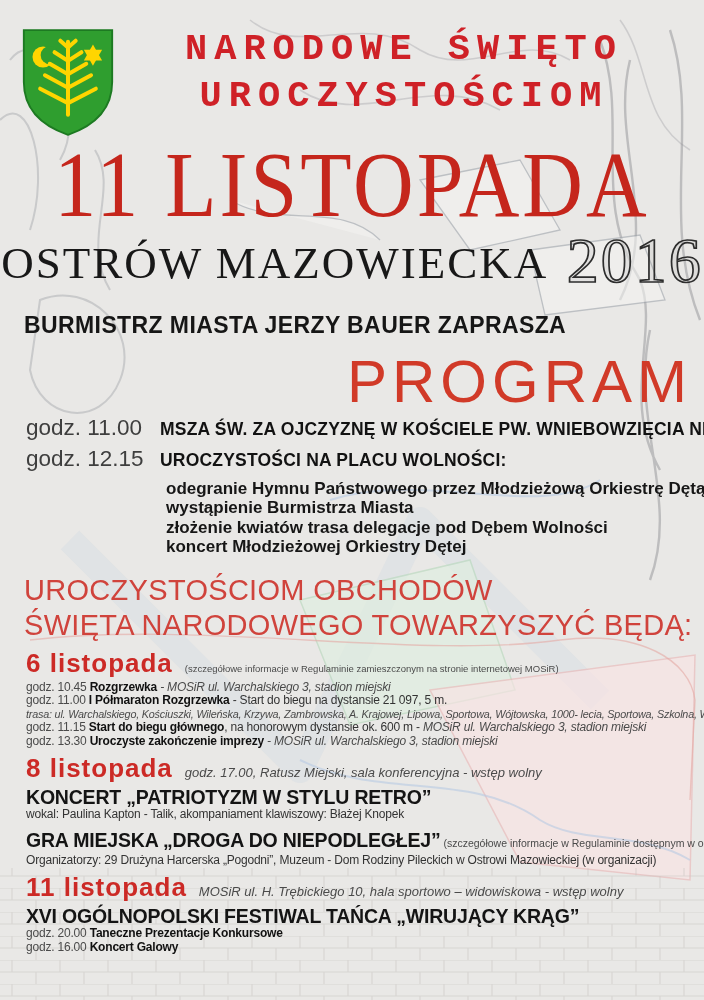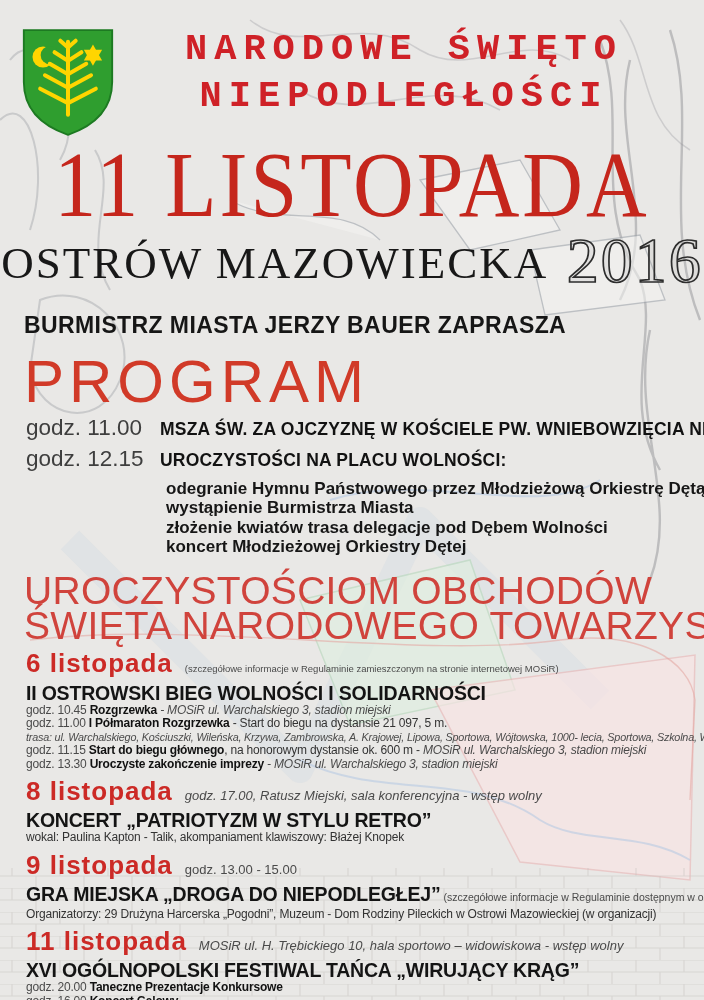--- a/index.html
+++ b/index.html
@@ -22,30 +22,30 @@
     font-size:84px;line-height:.98;color:var(--red-banner,#c5261c);letter-spacing:3px;
     transform:scaleY(1.1);transform-origin:top center;white-space:nowrap;}
 
   .cityline{margin-top:10px;line-height:58px;text-align:center;white-space:nowrap;color:#181818;}
   .city{font-family:"Liberation Serif",serif;font-size:45px;letter-spacing:2px;}
   .year{font-family:"Liberation Serif",serif;font-size:64px;letter-spacing:2px;margin-left:14px;
     color:rgba(0,0,0,0.05);-webkit-text-stroke:1.7px #2d2d2d;vertical-align:-4px;}
 
   .invite{margin:10px 0 0 24px;line-height:27px;font-weight:700;font-size:23px;letter-spacing:.4px;color:#161616;white-space:nowrap;}
 
-  .program-h{margin:12px 4px 0 24px;font-size:60px;line-height:1.02;color:var(--red-program,#d13a28);letter-spacing:5px;}
+  .program-h{margin:12px 12px 0 24px;font-size:60px;line-height:1.02;color:var(--red-program,#d13a28);letter-spacing:5px;text-align:right;}
 
   .prog-row{margin-left:26px;line-height:29px;white-space:nowrap;}
   .prog-time{display:inline-block;width:134px;font-size:22.5px;color:#3e3e3e;}
   .prog-text{font-weight:700;font-size:17.5px;color:#121212;letter-spacing:.2px;}
 
   .ceremony{margin:4px 0 0 166px;}
   .cer-row{font-weight:700;font-size:17px;line-height:19.5px;color:#161616;white-space:nowrap;}
 
-  .accomp{margin:16px 0 0 24px;color:var(--red-heading,#d0433c);font-size:39px;line-height:35px;letter-spacing:.3px;white-space:nowrap;}
+  .accomp{margin:16px 0 0 24px;color:var(--red-heading,#d0433c);font-size:29px;line-height:35px;letter-spacing:.3px;white-space:nowrap;}
 
   .events{margin:4px 0 0 26px;}
   .event{margin-top:8px;}
   .ev-head{display:flex;align-items:baseline;gap:12px;line-height:25px;white-space:nowrap;}
   .ev-date{font-weight:700;font-size:26px;color:var(--red-date,#cc2a26);letter-spacing:1px;}
   .ev-note{color:#4a4a4a;}
   .note-tiny{font-size:9.5px;}
   .note-italic{font-style:italic;font-size:13px;}
   .note-plain{font-size:13px;}
   .ev-title{font-weight:700;font-size:19.5px;line-height:21px;margin-top:2px;color:#141414;letter-spacing:-.2px;white-space:nowrap;}
@@ -97,21 +97,21 @@
           <path d="M50,16 V92"></path>
           <path d="M50,22 L42,15 M50,22 L58,15"></path>
           <path d="M50,36 L36,27 M50,36 L64,27"></path>
           <path d="M50,50 L31,39 M50,50 L69,39"></path>
           <path d="M50,64 L26,51 M50,64 L74,51"></path>
           <path d="M50,80 L21,65 M50,80 L79,65"></path>
         </g>
       </svg>
       <div class="masthead-titles">
         <div class="t1">NARODOWE ŚWIĘTO</div>
-        <div class="t1">NIEPODLEGŁOŚCI</div>
+        <div class="t1">UROCZYSTOŚCIOM</div>
       </div>
     </header>
 
     <div class="banner">11 LISTOPADA</div>
 
     <div class="cityline">
       <span class="city">OSTRÓW MAZOWIECKA</span>
       <span class="year">2016</span>
     </div>
 
@@ -135,40 +135,35 @@
       <div>UROCZYSTOŚCIOM OBCHODÓW</div>
       <div>ŚWIĘTA NARODOWEGO TOWARZYSZYĆ BĘDĄ:</div>
     </div>
 
     <div class="events">
         <section class="event">
           <div class="ev-head">
             <span class="ev-date">6 listopada</span>
             <span class="ev-note note-tiny">(szczegółowe informacje w Regulaminie zamieszczonym na stronie internetowej MOSiR)</span>
           </div>
-          <div class="ev-title"><span>II OSTROWSKI BIEG WOLNOŚCI I SOLIDARNOŚCI</span></div>
           <div class="ev-line"><span class="seg-time">godz. 10.45 </span><span class="seg-bold">Rozgrzewka</span><span class="seg-italic"> - MOSiR ul. Warchalskiego 3,  stadion miejski</span></div>
           <div class="ev-line"><span class="seg-time">godz. 11.00 </span><span class="seg-bold">I Półmaraton Rozgrzewka</span><span class="seg-plain"> - Start do biegu na dystansie 21 097, 5 m.</span></div>
           <div class="ev-line line-sm"><span class="seg-italic">trasa: ul. Warchalskiego, Kościuszki, Wileńska, Krzywa, Zambrowska,  A. Krajowej, Lipowa, Sportowa, Wójtowska, 1000- lecia, Sportowa, Szkolna, Warchalskiego</span></div>
           <div class="ev-line"><span class="seg-time">godz. 11.15 </span><span class="seg-bold">Start do biegu głównego</span><span class="seg-plain">, na honorowym dystansie ok. 600 m - </span><span class="seg-italic">MOSiR ul. Warchalskiego 3,  stadion miejski</span></div>
           <div class="ev-line"><span class="seg-time">godz. 13.30 </span><span class="seg-bold">Uroczyste zakończenie imprezy</span><span class="seg-italic"> - MOSiR ul. Warchalskiego 3,  stadion miejski</span></div>
         </section>
         <section class="event">
           <div class="ev-head">
             <span class="ev-date">8 listopada</span>
             <span class="ev-note note-italic">godz. 17.00, Ratusz Miejski, sala konferencyjna - wstęp wolny</span>
           </div>
           <div class="ev-title"><span>KONCERT „PATRIOTYZM W STYLU RETRO”</span></div>
           <div class="ev-line"><span class="seg-plain">wokal: Paulina Kapton - Talik, akompaniament klawiszowy: Błażej Knopek</span></div>
         </section>
         <section class="event">
-          <div class="ev-head">
-            <span class="ev-date">9 listopada</span>
-            <span class="ev-note note-plain">godz. 13.00 - 15.00</span>
-          </div>
           <div class="ev-title"><span>GRA MIEJSKA „DROGA DO NIEPODLEGŁEJ”</span><span class="ev-title-note"> (szczegółowe informacje w Regulaminie dostępnym  w ostrowskich gimnazjach)</span></div>
           <div class="ev-line"><span class="seg-plain">Organizatorzy: 29 Drużyna Harcerska „Pogodni”, Muzeum - Dom Rodziny Pileckich w Ostrowi Mazowieckiej (w organizacji)</span></div>
         </section>
         <section class="event">
           <div class="ev-head">
             <span class="ev-date">11 listopada</span>
             <span class="ev-note note-italic">MOSiR ul. H. Trębickiego 10, hala sportowo – widowiskowa - wstęp wolny</span>
           </div>
           <div class="ev-title"><span>XVI OGÓLNOPOLSKI FESTIWAL TAŃCA „WIRUJĄCY KRĄG”</span></div>
           <div class="ev-line"><span class="seg-time">godz. 20.00 </span><span class="seg-bold">Taneczne Prezentacje Konkursowe</span></div>

